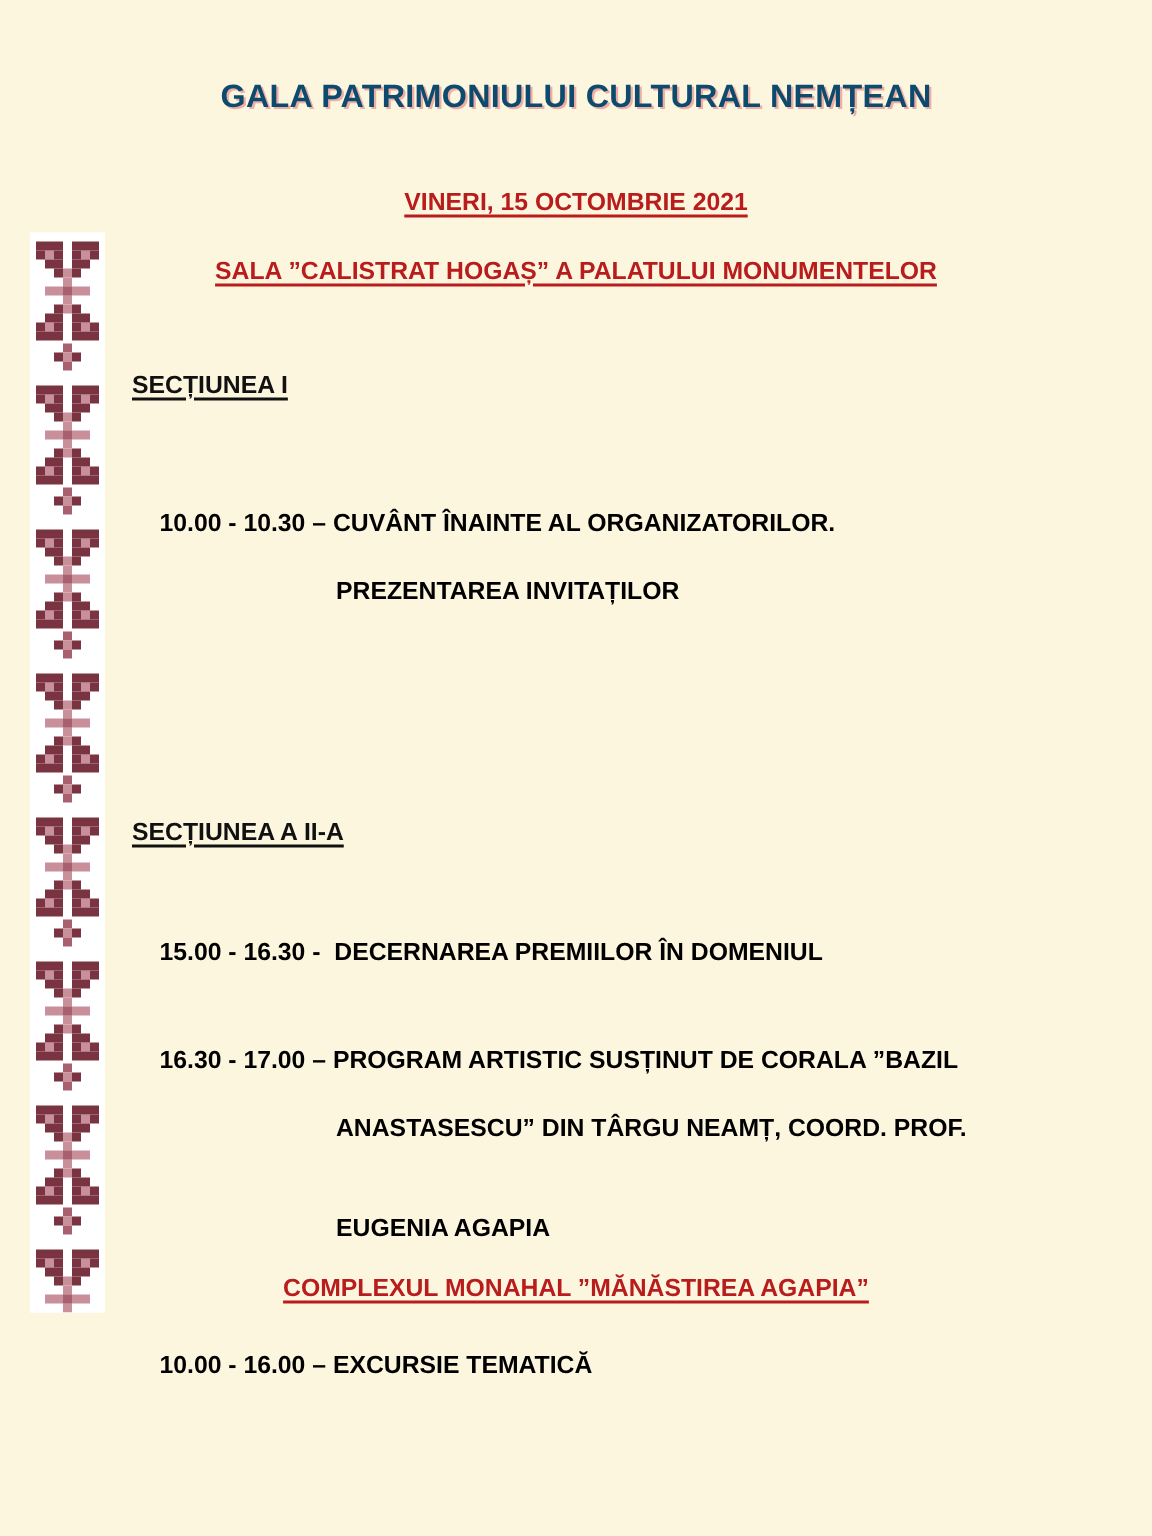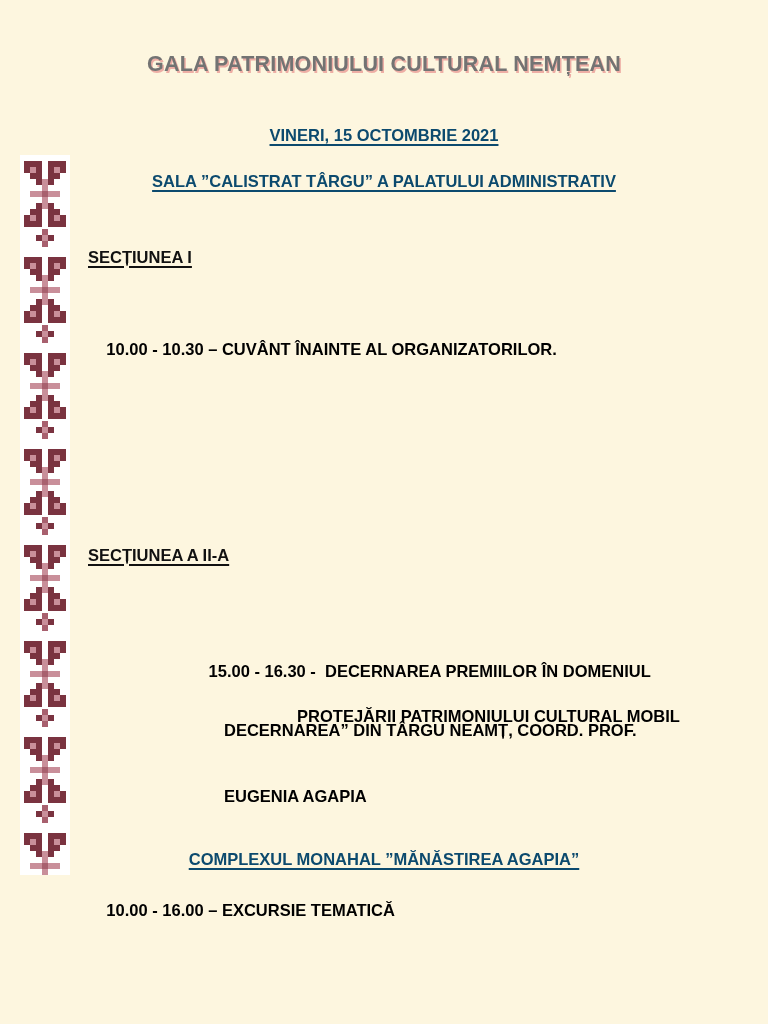--- a/index.html
+++ b/index.html
@@ -40,32 +40,32 @@
   
   .title {
     position: absolute;
     top: 52px;
     left: 0;
     width: 768px;
     text-align: center;
     font-size: 21.5px;
     font-weight: bold;
     letter-spacing: 0.2px;
-    color: #737373;
+    color: #0c4a6e;
     text-shadow: 1.5px 1.5px 0 rgba(232, 150, 145, 0.75);
   }
 
   
   .center-head {
     position: absolute;
     left: 0;
     width: 768px;
     text-align: center;
     font-weight: bold;
-    color: #0c4a6e;
+    color: #b91c1c;
   }
   .center-head span {
     text-decoration: underline;
     text-underline-offset: 3px;
     text-decoration-thickness: 2px;
   }
   .date1   { top: 126px; font-size: 16.5px; }
   .venue1  { top: 172px; font-size: 16.5px; }
   .date2   { top: 803px; font-size: 16.5px; }
   .venue2  { top: 850px; font-size: 16.5px; }
@@ -98,21 +98,21 @@
     white-space: pre-wrap;
   }
   .entry .cont {
     display: block;
     padding-left: 136px;
   }
 
   .e1 { top: 316px; }
   .e2 { top: 386px; }
   .e3 { top: 456px; }
-  .e4 { top: 638px; text-align: center; }
+  .e4 { top: 602px; }
   .e5 { top: 674px; }
   .e6 { top: 877px; }
 </style>
 </head>
 <body>
 
 <div class="poster">
 
   <div class="ornament">
     <svg viewBox="0 0 50 720" preserveAspectRatio="none" xmlns="http://www.w3.org/2000/svg">
@@ -207,44 +207,45 @@
       </g>
     </svg>
   </div>
 
   <div class="title">GALA PATRIMONIULUI CULTURAL NEMȚEAN</div>
 
   <div class="center-head date1">
     <span>VINERI, 15 OCTOMBRIE 2021</span>
   </div>
   <div class="center-head venue1">
-    <span>SALA ”CALISTRAT TÂRGU” A PALATULUI ADMINISTRATIV</span>
+    <span>SALA ”CALISTRAT HOGAȘ” A PALATULUI MONUMENTELOR</span>
   </div>
 
   <div class="section-label sec1">
     <span>SECȚIUNEA I</span>
   </div>
 
   <div class="entry e1">
     <span>10.00 - 10.30 – CUVÂNT ÎNAINTE AL ORGANIZATORILOR.</span>
+    <span class="cont">PREZENTAREA INVITAȚILOR</span>
   </div>
 
 
 
   <div class="section-label sec2">
     <span>SECȚIUNEA A II-A</span>
   </div>
 
   <div class="entry e4">
     <span>15.00 - 16.30 -  DECERNAREA PREMIILOR ÎN DOMENIUL</span>
-    <span class="cont">PROTEJĂRII PATRIMONIULUI CULTURAL MOBIL</span>
   </div>
 
   <div class="entry e5">
-    <span class="cont">DECERNAREA” DIN TÂRGU NEAMȚ, COORD. PROF.</span>
+    <span>16.30 - 17.00 – PROGRAM ARTISTIC SUSȚINUT DE CORALA ”BAZIL</span>
+    <span class="cont">ANASTASESCU” DIN TÂRGU NEAMȚ, COORD. PROF.</span>
     <span class="cont">EUGENIA AGAPIA</span>
   </div>
 
   <div class="center-head venue2">
     <span>COMPLEXUL MONAHAL ”MĂNĂSTIREA AGAPIA”</span>
   </div>
 
   <div class="entry e6">
     <span>10.00 - 16.00 – EXCURSIE TEMATICĂ</span>
   </div>

